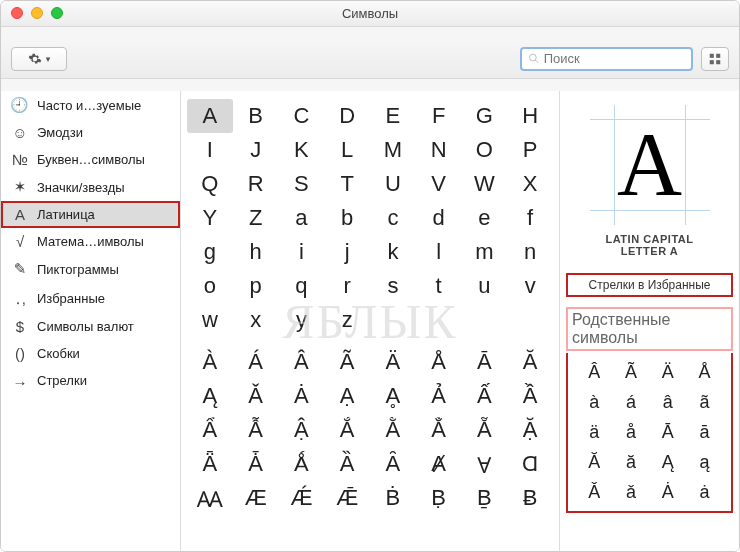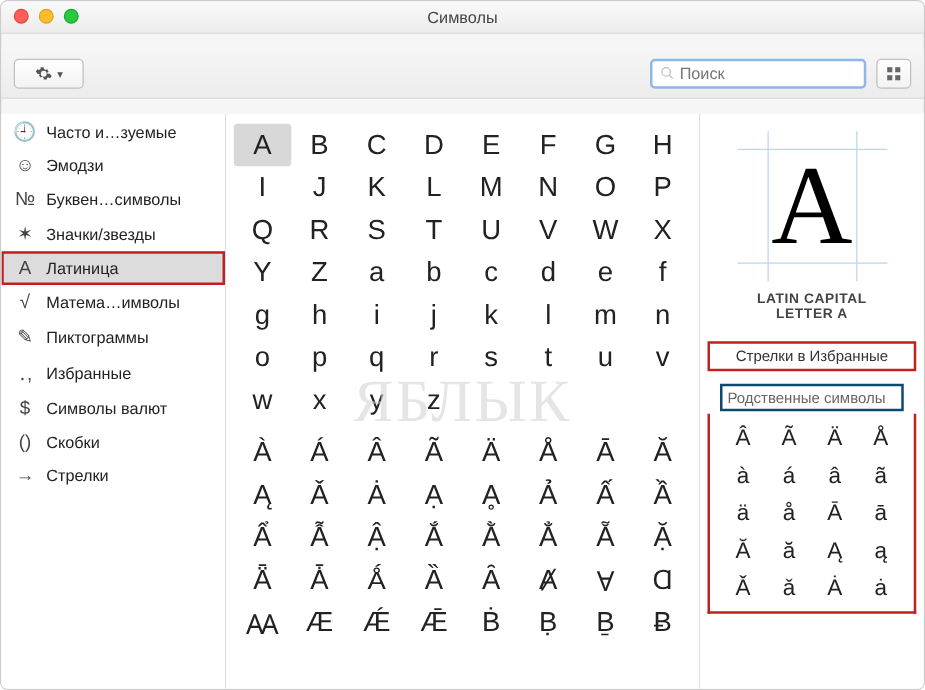--- a/index.html
+++ b/index.html
@@ -37,21 +37,21 @@
 .preview-box { padding: 14px 12px 6px; display: flex; flex-direction: column; align-items: center; }
 .preview-frame { width: 120px; height: 120px; position: relative; display: flex; align-items: center; justify-content: center; }
 .preview-frame::before, .preview-frame::after { content: ""; position: absolute; background: #bcd6ee; }
 .preview-frame .glyph { font-size: 90px; line-height: 1; color: #000; font-family: Georgia, serif; position: relative; }
 .guide-h1 { position:absolute; left:0; right:0; top:14px; height:1px; background:#bcd6ee; }
 .guide-h2 { position:absolute; left:0; right:0; bottom:14px; height:1px; background:#bcd6ee; }
 .guide-v1 { position:absolute; top:0; bottom:0; left:24px; width:1px; background:#bcd6ee; }
 .guide-v2 { position:absolute; top:0; bottom:0; right:24px; width:1px; background:#bcd6ee; }
 .char-name { font-size: 11px; color: #444; text-align: center; margin-top: 8px; letter-spacing: .5px; font-weight: bold; }
 .fav-btn { margin: 10px 6px 6px; padding: 3px 4px; font-size: 12px; text-align: center; color: #333; border: 2px solid #c02020; cursor: default; }
-.related-header { margin: 4px 16px 2px; font-size: 12px; color: #666; border: 2px solid #0c4a6e; padding: 2px 4px; }
+.related-header { margin: 4px 6px 2px; font-size: 16px; color: #666; border: 2px solid #fca5a5; padding: 2px 4px; }
 .related-grid { display: grid; grid-template-columns: repeat(4, 1fr); padding: 4px 8px; margin: 0 6px 6px; border: 2px solid #c02020; border-top: none; }
 .related-cell { height: 30px; font-size: 18px; display: flex; align-items: center; justify-content: center; cursor: default; color: #222; }
 .watermark { position: absolute; top: 50%; left: 50%; transform: translate(-50%,-50%); font-size: 48px; color: #d0d0d0; pointer-events: none; opacity: .55; letter-spacing: 2px; font-family: Georgia, serif; }
 </style>
 </head>
 <body>
 
 <div class="window">
 
   <div class="titlebar">

